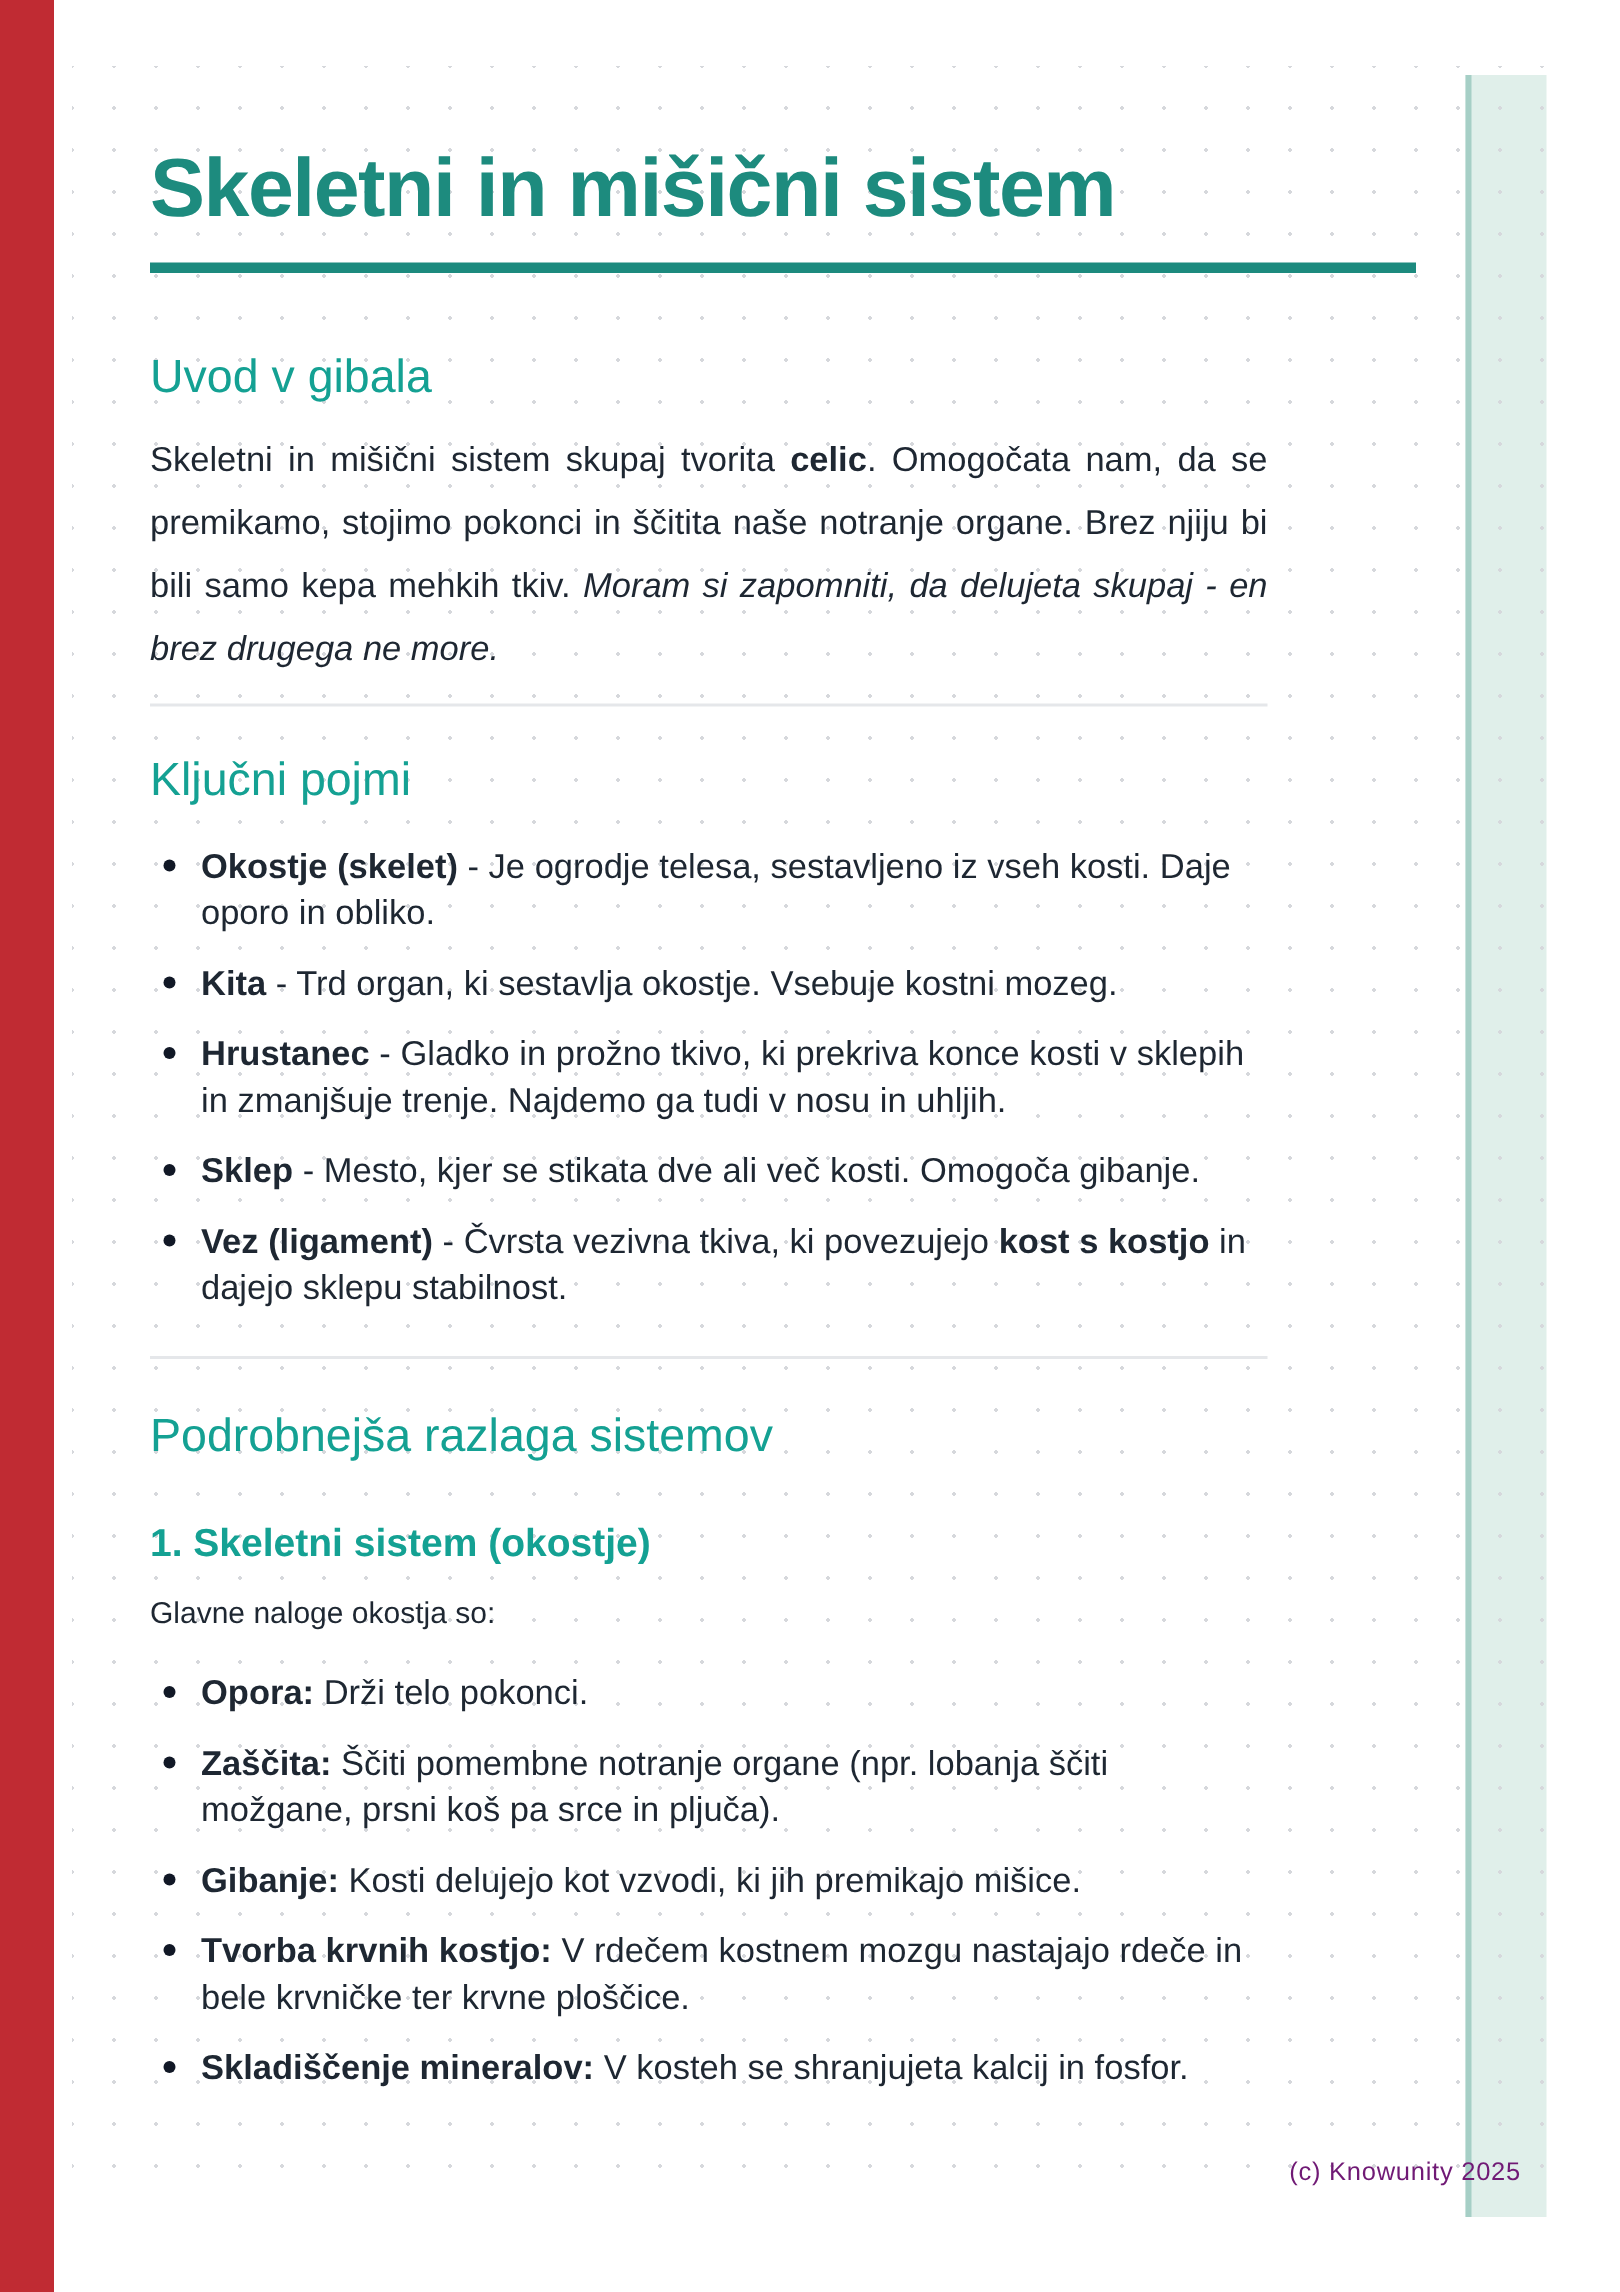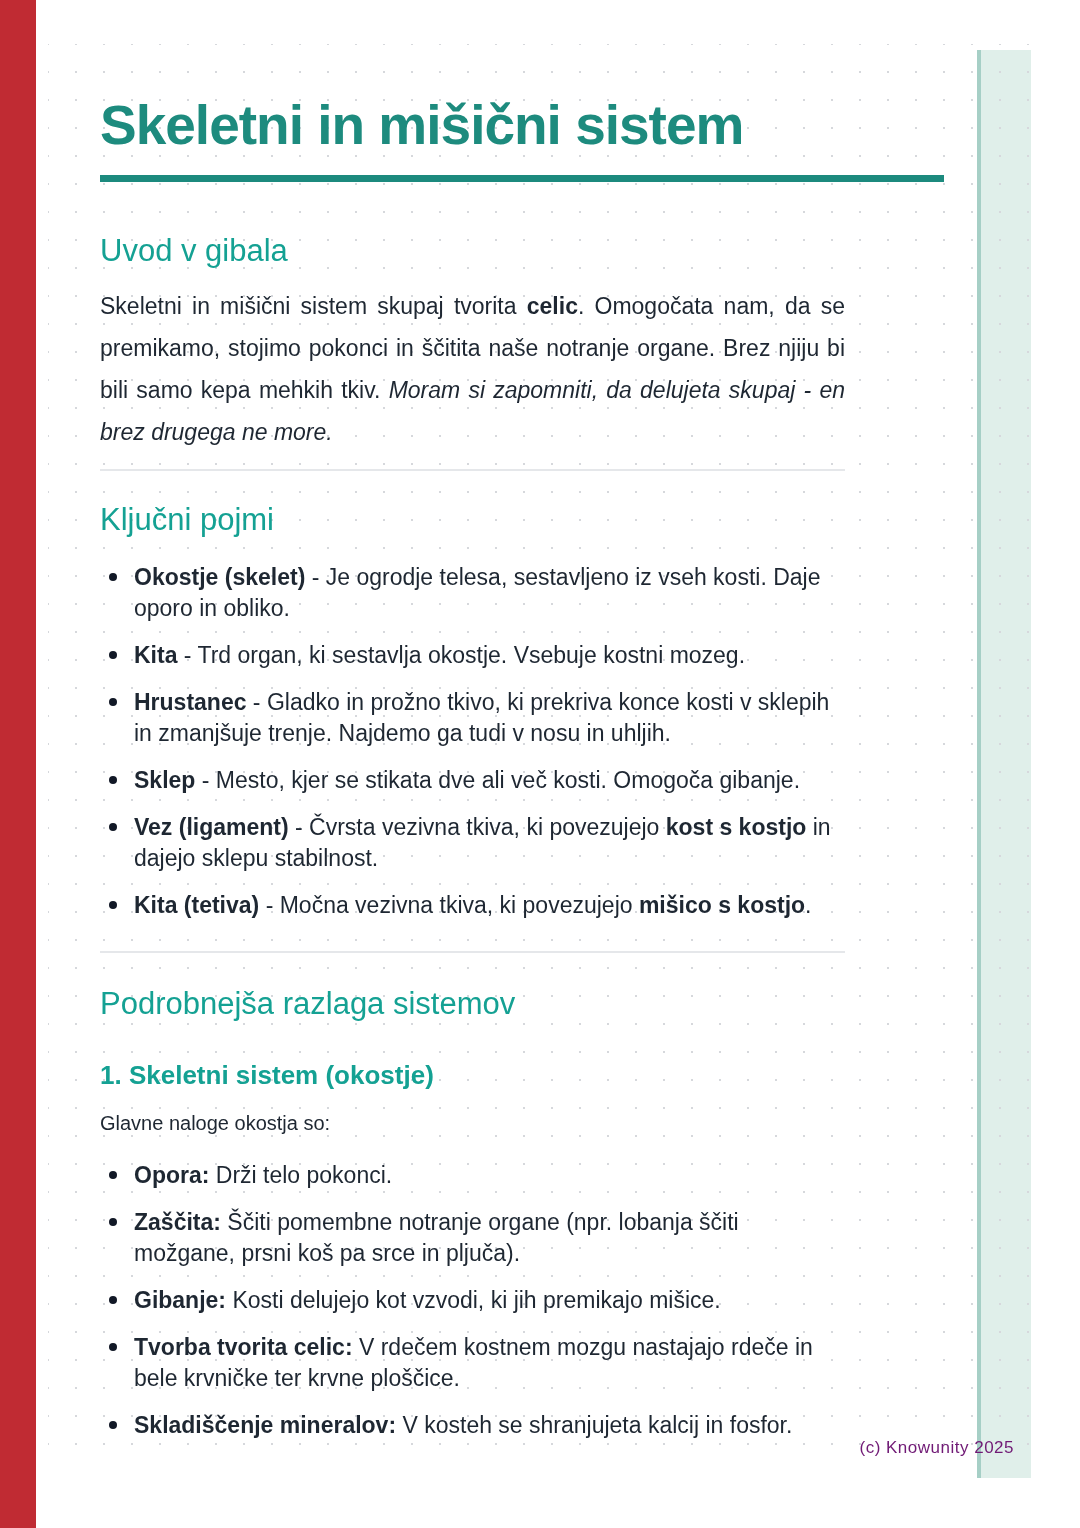--- a/index.html
+++ b/index.html
@@ -96,33 +96,32 @@
 
   <hr class="section-divider">
 
   <h2 class="section-heading mb-lg">Ključni pojmi</h2>
   <ul class="term-list">
       <li><span style="font-weight: bold;">Okostje (skelet)</span><span> - Je ogrodje telesa, sestavljeno iz vseh kosti. Daje oporo in obliko.</span></li>
       <li><span style="font-weight: bold;">Kita</span><span> - Trd organ, ki sestavlja okostje. Vsebuje kostni mozeg.</span></li>
       <li><span style="font-weight: bold;">Hrustanec</span><span> - Gladko in prožno tkivo, ki prekriva konce kosti v sklepih in zmanjšuje trenje. Najdemo ga tudi v nosu in uhljih.</span></li>
       <li><span style="font-weight: bold;">Sklep</span><span> - Mesto, kjer se stikata dve ali več kosti. Omogoča gibanje.</span></li>
       <li><span style="font-weight: bold;">Vez (ligament)</span><span> - Čvrsta vezivna tkiva, ki povezujejo </span><span style="font-weight: bold;">kost s kostjo</span><span> in dajejo sklepu stabilnost.</span></li>
-      <li><span style="font-weight: bold;">Kita (tetiva)</span><span> - Močna vezivna tkiva, ki povezujejo </span><span style="font-weight: bold;">mišico s kostjo</span><span>.</span></li>
     </ul>
 
   <div class="spacer-after-list"></div>
   <hr class="section-divider mb-xl">
 
   <h2 class="section-heading" style="margin-bottom:38px;">Podrobnejša razlaga sistemov</h2>
 
   <h3 class="sub-heading">1. Skeletni sistem (okostje)</h3>
   <p class="lead-par">Glavne naloge okostja so:</p>
   <ul class="term-list">
       <li><span style="font-weight: bold;">Opora:</span><span> Drži telo pokonci.</span></li>
       <li><span style="font-weight: bold;">Zaščita:</span><span> Ščiti pomembne notranje organe (npr. lobanja ščiti možgane, prsni koš pa srce in pljuča).</span></li>
       <li><span style="font-weight: bold;">Gibanje:</span><span> Kosti delujejo kot vzvodi, ki jih premikajo mišice.</span></li>
-      <li><span style="font-weight: bold;">Tvorba tvorita celic:</span><span> V rdečem kostnem mozgu nastajajo rdeče in bele krvničke ter krvne ploščice.</span></li>
+      <li><span style="font-weight: bold;">Tvorba krvnih kostjo:</span><span> V rdečem kostnem mozgu nastajajo rdeče in bele krvničke ter krvne ploščice.</span></li>
       <li><span style="font-weight: bold;">Skladiščenje mineralov:</span><span> V kosteh se shranjujeta kalcij in fosfor.</span></li>
     </ul>
 
 </div>
 
 <div class="footer-credit">(c) Knowunity 2025</div>
 
 </body></html>

